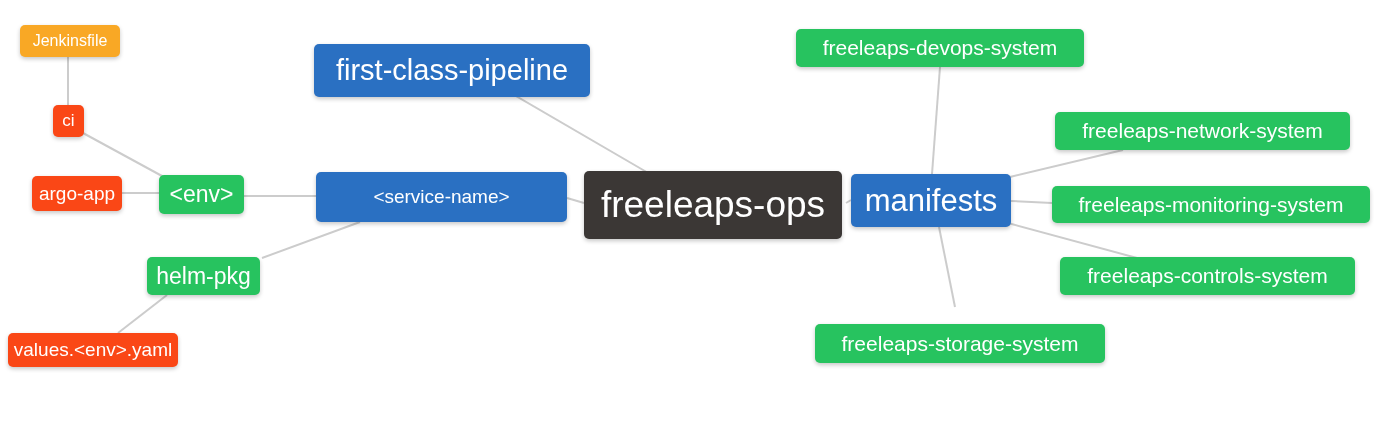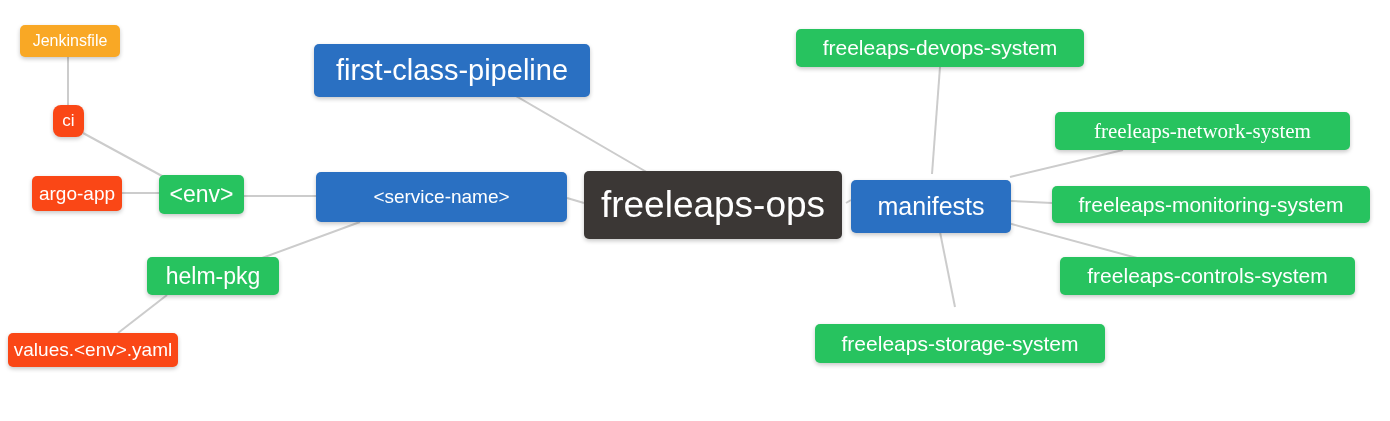--- a/index.html
+++ b/index.html
@@ -54,26 +54,26 @@
       <line x1="932" y1="174" x2="940" y2="67" stroke="#cccccc" stroke-width="2"></line>
       <line x1="1010" y1="177" x2="1123" y2="150" stroke="#cccccc" stroke-width="2"></line>
       <line x1="1011" y1="201" x2="1052" y2="203" stroke="#cccccc" stroke-width="2"></line>
       <line x1="1008" y1="223" x2="1137" y2="258" stroke="#cccccc" stroke-width="2"></line>
       <line x1="939" y1="227" x2="955" y2="307" stroke="#cccccc" stroke-width="2"></line>
     </svg>
   <div id="nodes-layer">
       <div class="node" style="left: 584px; top: 171px; width: 258px; height: 68px; background: rgb(59, 55, 53); font-size: 37px; color: rgb(255, 255, 255);">freeleaps-ops</div>
       <div class="node" style="left: 314px; top: 36px; width: 276px; height: 53px; background: rgb(42, 112, 194); font-size: 29px; color: rgb(255, 255, 255); margin-top: 8px;">first-class-pipeline</div>
       <div class="node" style="left: 316px; top: 172px; width: 251px; height: 50px; background: rgb(42, 112, 194); font-size: 19px; color: rgb(255, 255, 255);">&lt;service-name&gt;</div>
-      <div class="node" style="left: 851px; top: 174px; width: 160px; height: 53px; background: rgb(42, 112, 194); font-size: 25px; color: rgb(255, 255, 255); margin-top: 6px;">manifests</div>
+      <div class="node" style="left: 851px; top: 174px; width: 160px; height: 53px; background: rgb(42, 112, 194); font-size: 31px; color: rgb(255, 255, 255);">manifests</div>
       <div class="node" style="left: 159px; top: 175px; width: 85px; height: 39px; background: rgb(39, 195, 95); font-size: 23px; color: rgb(255, 255, 255); text-align: right;">&lt;env&gt;</div>
-      <div class="node" style="left: 147px; top: 257px; width: 132px; height: 38px; background: rgb(39, 195, 95); font-size: 23px; color: rgb(255, 255, 255);">helm-pkg</div>
+      <div class="node" style="left: 147px; top: 257px; width: 113px; height: 38px; background: rgb(39, 195, 95); font-size: 23px; color: rgb(255, 255, 255);">helm-pkg</div>
       <div class="node" style="left: 20px; top: 25px; width: 100px; height: 32px; background: rgb(249, 168, 37); font-size: 16px; color: rgb(255, 255, 255);">Jenkinsfile</div>
-      <div class="node" style="left: 53px; top: 105px; width: 31px; height: 32px; background: rgb(250, 71, 22); font-size: 17px; color: rgb(255, 255, 255); border-radius: 8px;">ci</div>
+      <div class="node" style="left: 53px; top: 105px; width: 31px; height: 32px; background: rgb(250, 71, 22); font-size: 17px; color: rgb(255, 255, 255);">ci</div>
       <div class="node" style="left: 32px; top: 176px; width: 90px; height: 35px; background: rgb(250, 71, 22); font-size: 19px; color: rgb(255, 255, 255);">argo-app</div>
       <div class="node" style="left: 8px; top: 333px; width: 170px; height: 34px; background: rgb(250, 71, 22); font-size: 19px; color: rgb(255, 255, 255);">values.&lt;env&gt;.yaml</div>
       <div class="node" style="left: 796px; top: 29px; width: 288px; height: 38px; background: rgb(39, 195, 95); font-size: 21px; color: rgb(255, 255, 255);">freeleaps-devops-system</div>
-      <div class="node" style="left: 1055px; top: 112px; width: 295px; height: 38px; background: rgb(39, 195, 95); font-size: 21px; color: rgb(255, 255, 255); font-family: Liberation Serif, serif;">freeleaps-network-system</div>
+      <div class="node" style="left: 1055px; top: 112px; width: 295px; height: 38px; background: rgb(39, 195, 95); font-size: 21px; color: rgb(255, 255, 255);">freeleaps-network-system</div>
       <div class="node" style="left: 1052px; top: 186px; width: 318px; height: 37px; background: rgb(39, 195, 95); font-size: 21px; color: rgb(255, 255, 255);">freeleaps-monitoring-system</div>
       <div class="node" style="left: 1060px; top: 257px; width: 295px; height: 38px; background: rgb(39, 195, 95); font-size: 21px; color: rgb(255, 255, 255);">freeleaps-controls-system</div>
       <div class="node" style="left: 815px; top: 307px; width: 290px; height: 39px; background: rgb(39, 195, 95); font-size: 21px; color: rgb(255, 255, 255); margin-top: 17px;">freeleaps-storage-system</div>
     </div>
 </div>
 
 </body></html>

